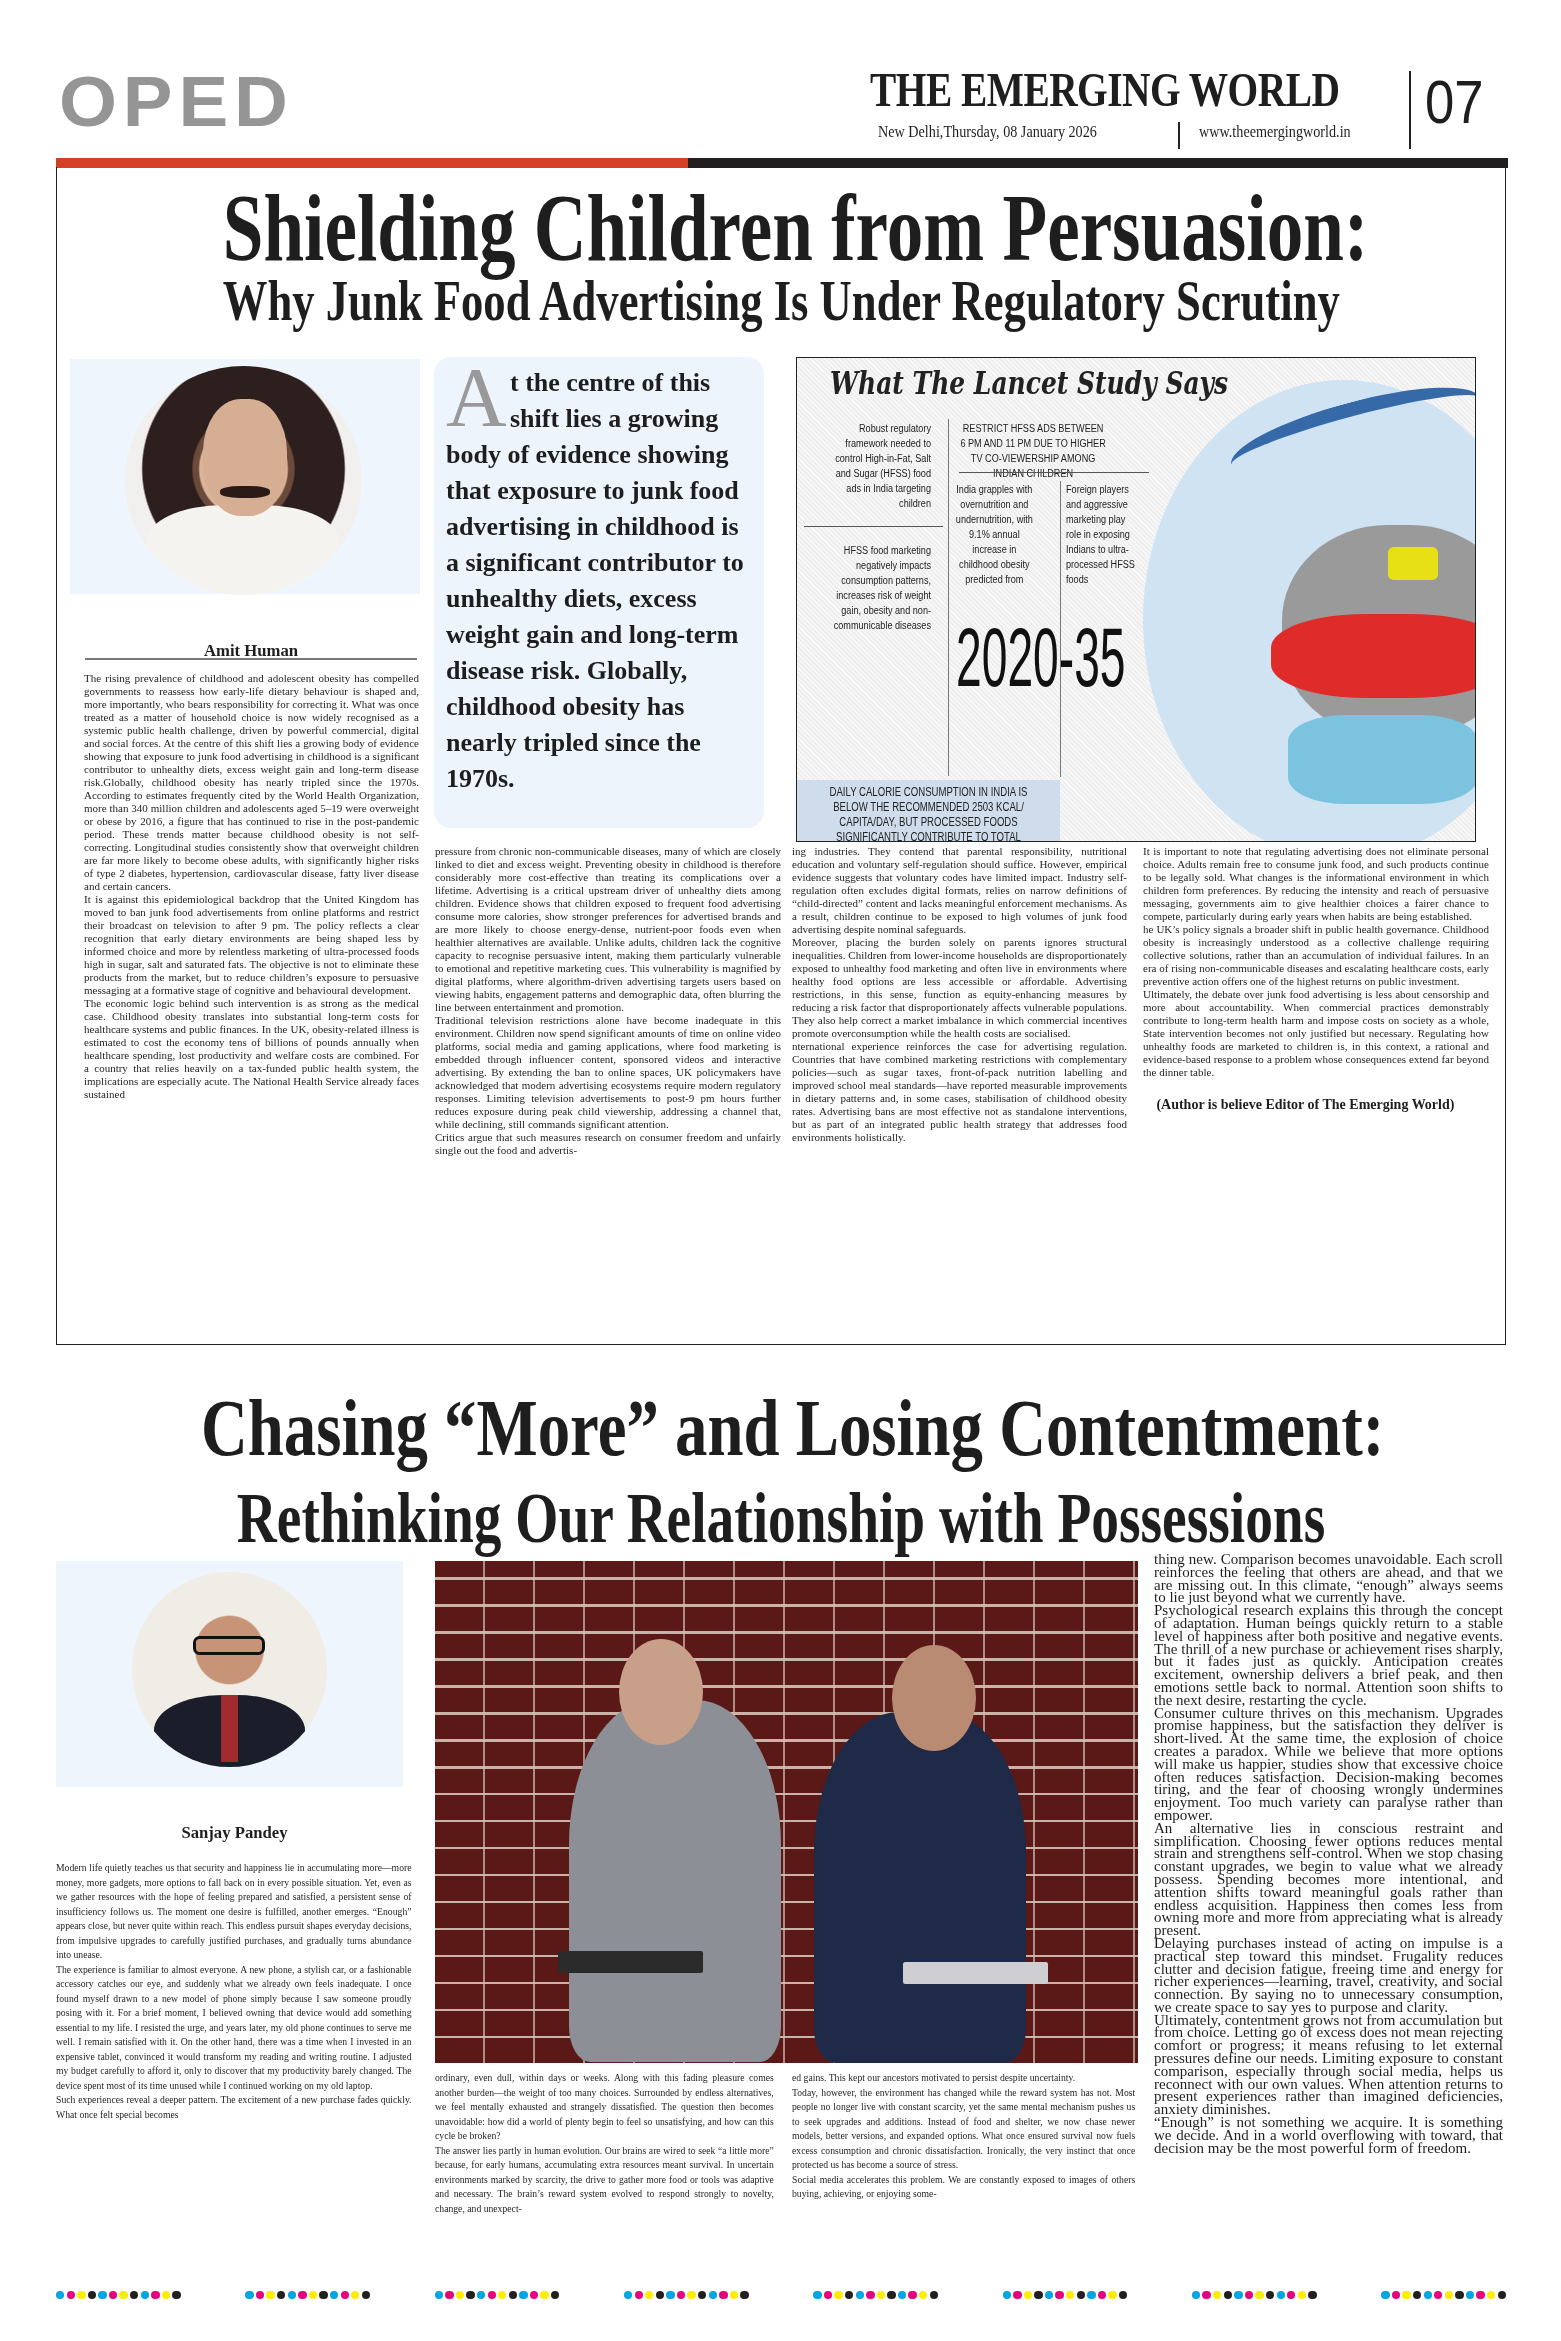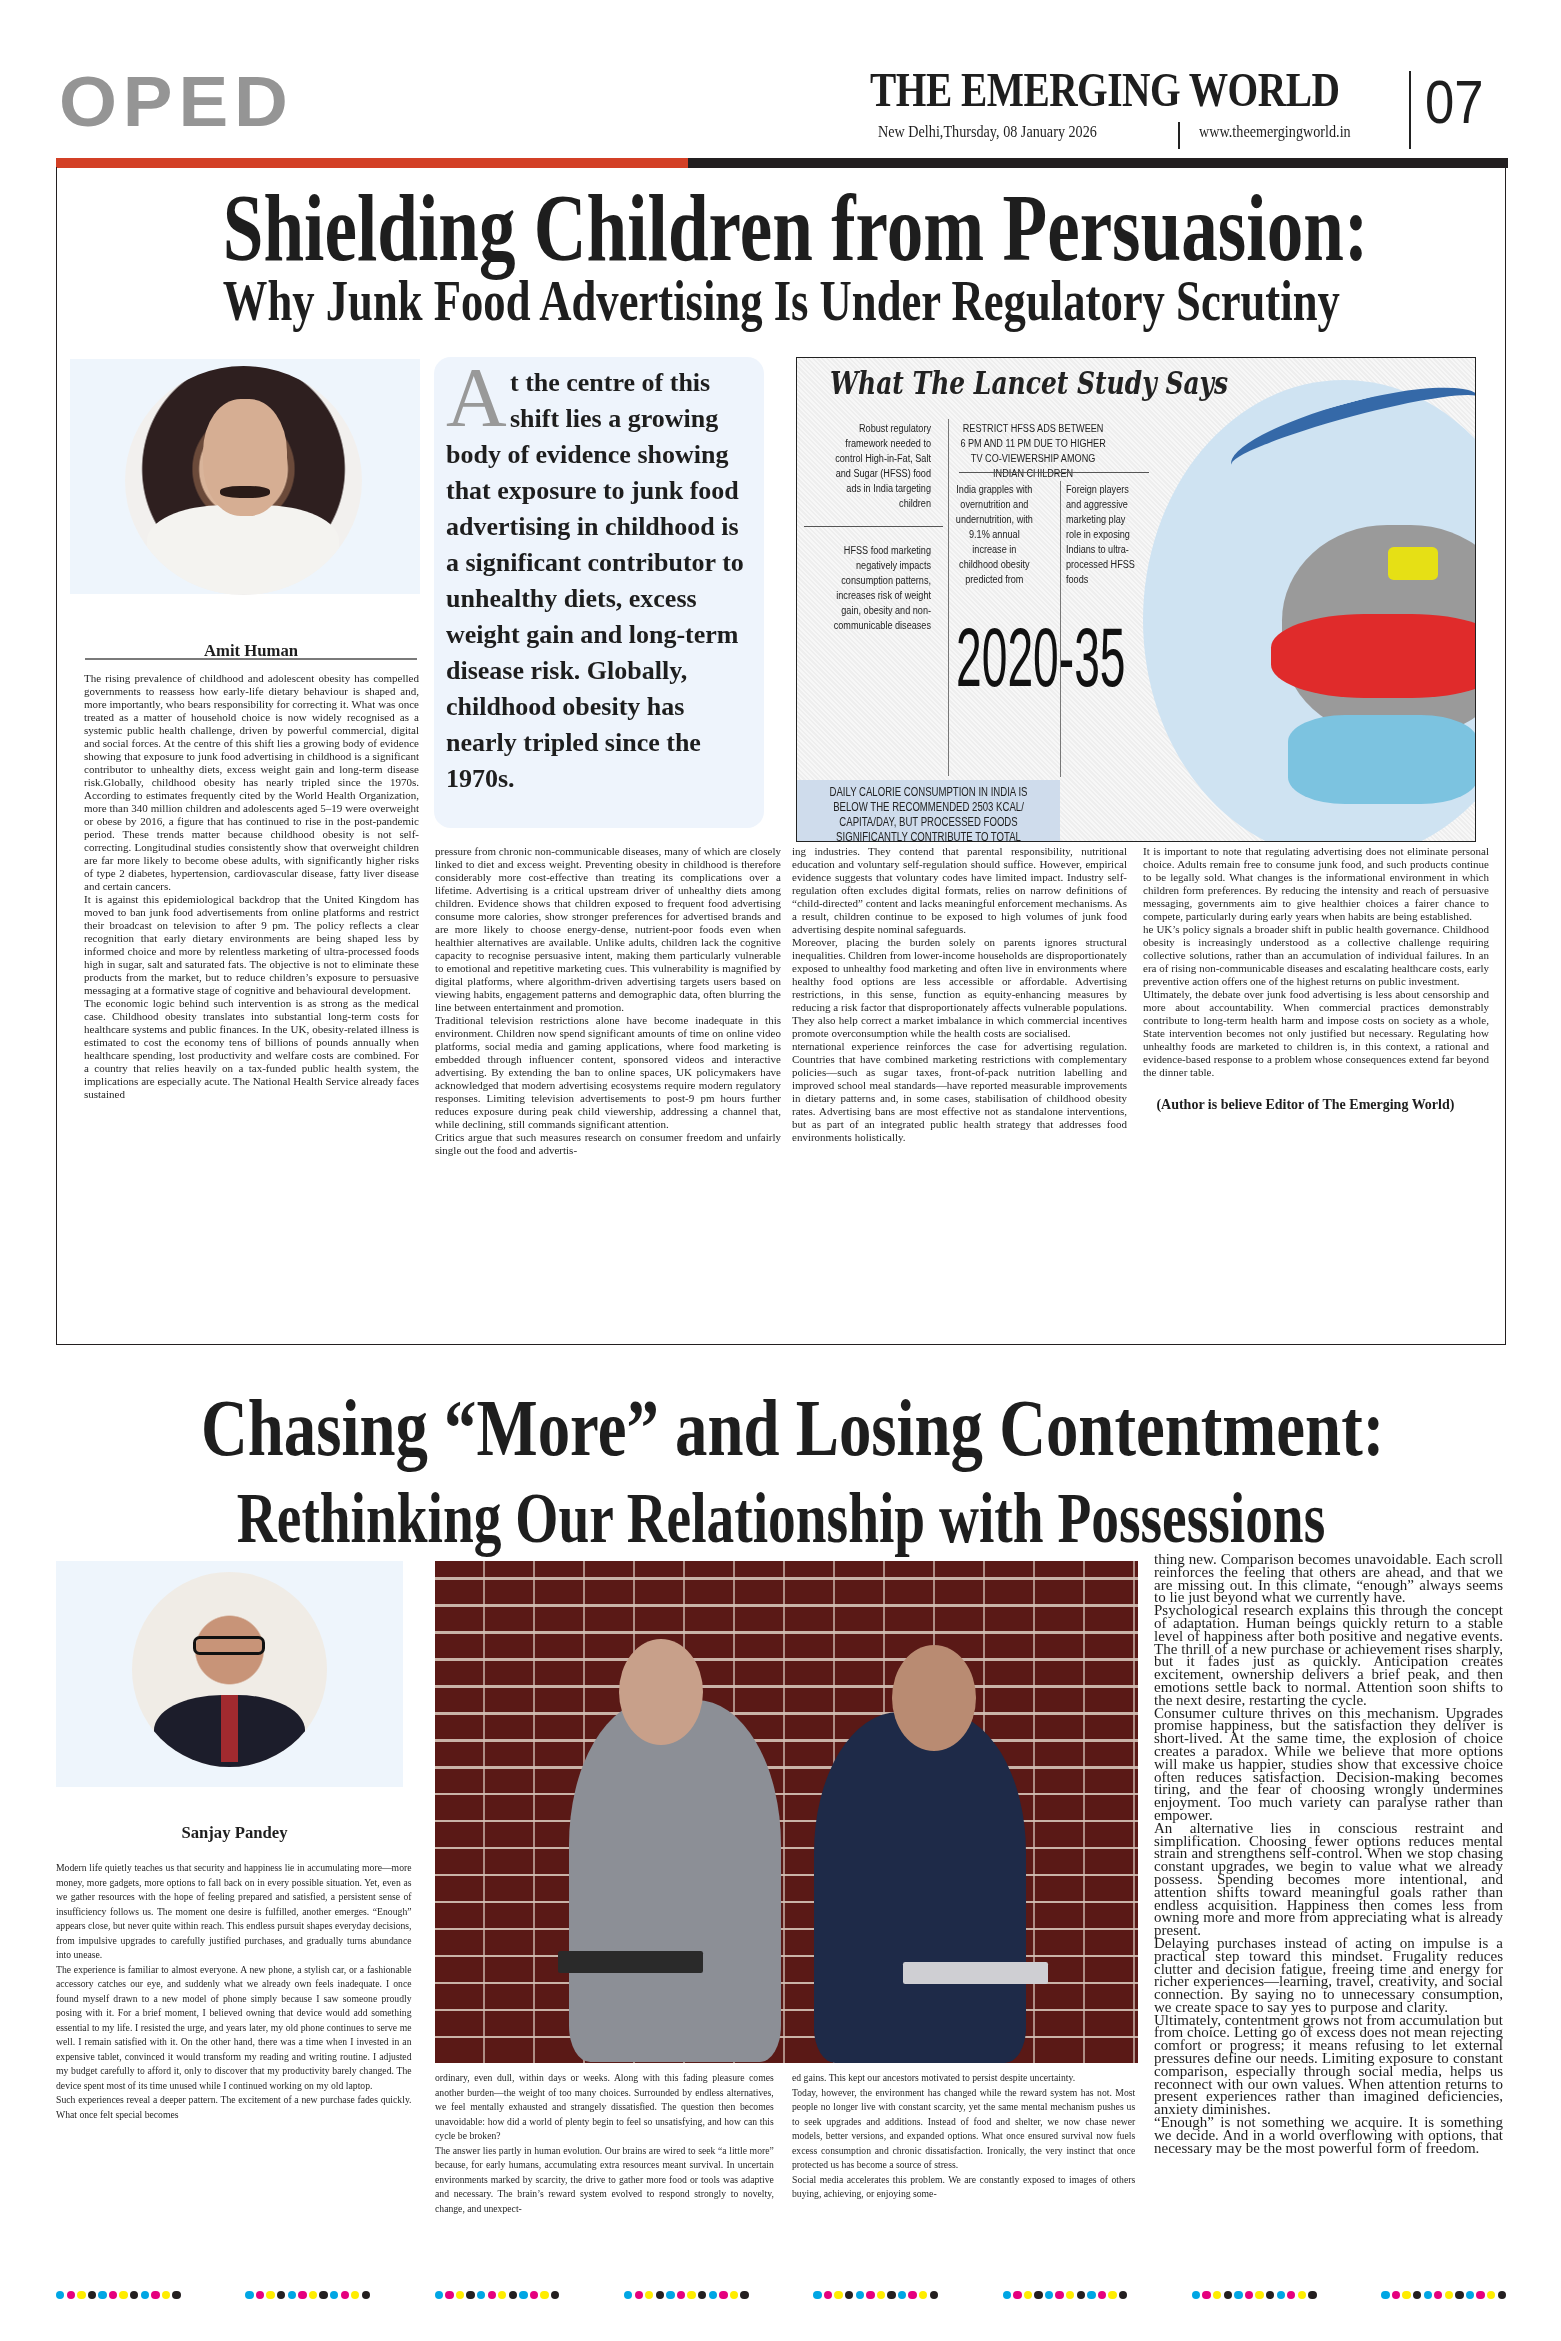--- a/index.html
+++ b/index.html
@@ -161,21 +161,21 @@
   <p>Today, however, the environment has changed while the reward system has not. Most people no longer live with constant scarcity, yet the same mental mechanism pushes us to seek upgrades and additions. Instead of food and shelter, we now chase newer models, better versions, and expanded options. What once ensured survival now fuels excess consumption and chronic dissatisfaction. Ironically, the very instinct that once protected us has become a source of stress.</p>
   <p>Social media accelerates this problem. We are constantly exposed to images of others buying, achieving, or enjoying some-</p>
 </div>
 <div class="abs col" style="left:1154px;top:1553px;width:349px;font-size:15px;line-height:12.8px;">
   <p>thing new. Comparison becomes unavoidable. Each scroll reinforces the feeling that others are ahead, and that we are missing out. In this climate, “enough” always seems to lie just beyond what we currently have.</p>
   <p>Psychological research explains this through the concept of adaptation. Human beings quickly return to a stable level of happiness after both positive and negative events. The thrill of a new purchase or achievement rises sharply, but it fades just as quickly. Anticipation creates excitement, ownership delivers a brief peak, and then emotions settle back to normal. Attention soon shifts to the next desire, restarting the cycle.</p>
   <p>Consumer culture thrives on this mechanism. Upgrades promise happiness, but the satisfaction they deliver is short-lived. At the same time, the explosion of choice creates a paradox. While we believe that more options will make us happier, studies show that excessive choice often reduces satisfaction. Decision-making becomes tiring, and the fear of choosing wrongly undermines enjoyment. Too much variety can paralyse rather than empower.</p>
   <p>An alternative lies in conscious restraint and simplification. Choosing fewer options reduces mental strain and strengthens self-control. When we stop chasing constant upgrades, we begin to value what we already possess. Spending becomes more intentional, and attention shifts toward meaningful goals rather than endless acquisition. Happiness then comes less from owning more and more from appreciating what is already present.</p>
   <p>Delaying purchases instead of acting on impulse is a practical step toward this mindset. Frugality reduces clutter and decision fatigue, freeing time and energy for richer experiences—learning, travel, creativity, and social connection. By saying no to unnecessary consumption, we create space to say yes to purpose and clarity.</p>
   <p>Ultimately, contentment grows not from accumulation but from choice. Letting go of excess does not mean rejecting comfort or progress; it means refusing to let external pressures define our needs. Limiting exposure to constant comparison, especially through social media, helps us reconnect with our own values. When attention returns to present experiences rather than imagined deficiencies, anxiety diminishes.</p>
-  <p>“Enough” is not something we acquire. It is something we decide. And in a world overflowing with options, that necessary may be the most powerful form of freedom.</p>
+  <p>“Enough” is not something we acquire. It is something we decide. And in a world overflowing with toward, that decision may be the most powerful form of freedom.</p>
 </div>
 
 <div class="abs" id="reg-row" style="left:56px;top:2291px;width:1450px;display:flex;justify-content:space-between;">
     <div class="dots">
       <span class="dot" style="background: rgb(0, 166, 228);"></span>
       <span class="dot" style="background: rgb(229, 0, 126);"></span>
       <span class="dot" style="background: rgb(255, 237, 0);"></span>
       <span class="dot" style="background: rgb(35, 31, 32);"></span>
       <span class="dot" style="background: rgb(0, 166, 228);"></span>
       <span class="dot" style="background: rgb(229, 0, 126);"></span>

